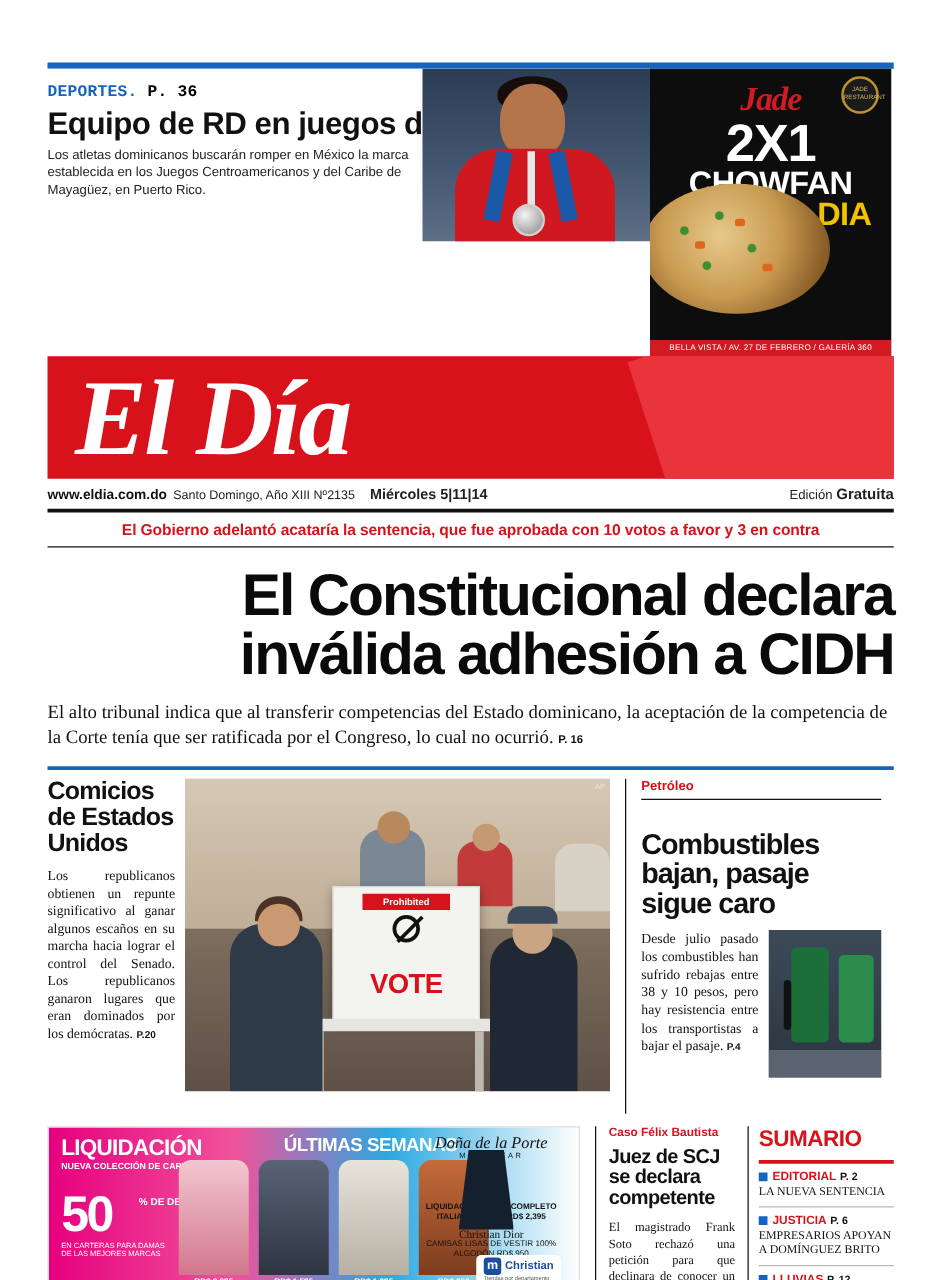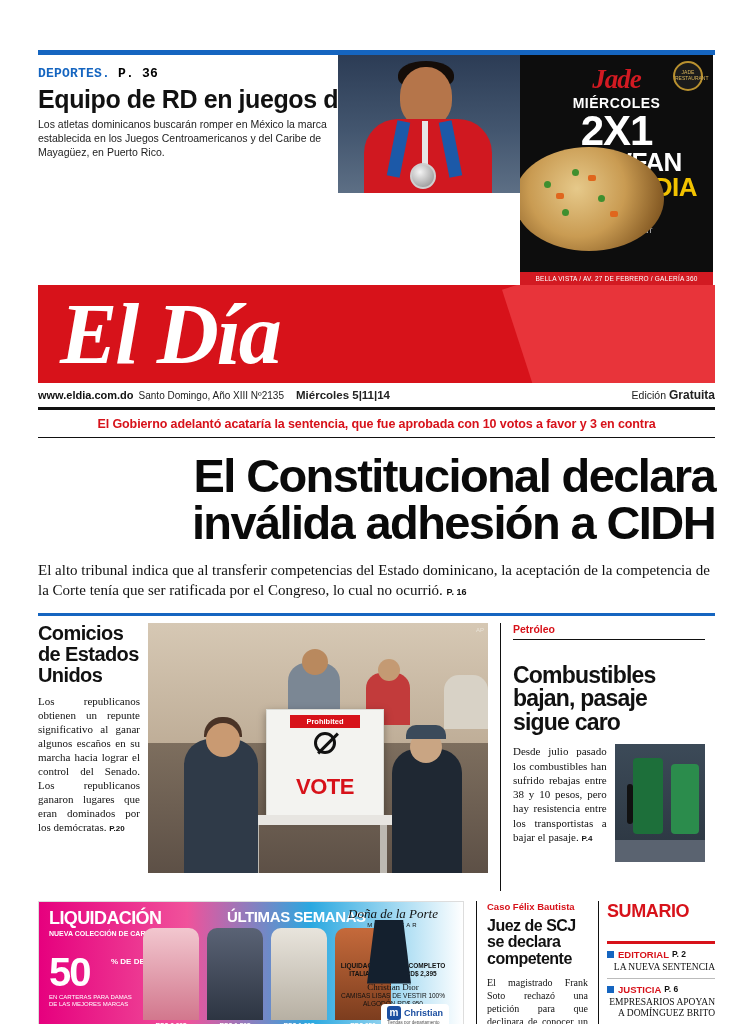--- a/index.html
+++ b/index.html
@@ -473,28 +473,28 @@
   }
   .caso-body {
     font-family:"Liberation Serif",serif; font-size:10px; line-height:1.3; margin-top:8px; text-align:justify; color:#111;
   }
 
   .sumario {
     width: 117px; margin-left: 10px; border-left: 1px solid #111; padding-left: 8px;
   }
   .sum-title {
     font-size: 18px; font-weight: bold; color:#d7121a; letter-spacing:-.4px;
-    border-bottom: 3px solid #d7121a; padding-bottom:19px;
+    border-bottom: 3px solid #d7121a; padding-bottom:6px;
   }
   .sum-item { border-bottom: 1px solid #bbb; padding: 5px 0 5px; }
   .sum-item:last-child { border-bottom: none; }
   .sum-head { font-size: 9.5px; font-weight: bold; color:#d7121a; display:flex; align-items:center; }
   .sum-sq { width:7px; height:7px; background:#1565c0; margin-right:4px; display:inline-block; }
   .sum-pg { color:#111; margin-left:3px; font-size:8.5px; }
-  .sum-txt { font-family:"Liberation Serif",serif; font-size:9.5px; line-height:1.2; margin-top:2px; color:#111; text-transform:uppercase;text-align:right; }
+  .sum-txt { font-family:"Liberation Serif",serif; font-size:9.5px; line-height:1.2; margin-top:2px; color:#111; text-transform:uppercase; }
 </style>
 </head>
 <body>
 
 <div class="page">
 
   <div class="top-rule"></div>
 
   <div class="masthead-row">
 
@@ -523,21 +523,20 @@
         <div class="pea" style="left:30px;top:34px"></div>
         <div class="pea" style="left:58px;top:22px"></div>
         <div class="pea" style="left:84px;top:48px"></div>
         <div class="pea" style="left:48px;top:62px"></div>
         <div class="car" style="left:42px;top:46px"></div>
         <div class="car" style="left:74px;top:28px"></div>
         <div class="car" style="left:96px;top:64px"></div>
       </div>
       <div class="jade-badge">JADE RESTAURANT</div>
       <div class="jade-logo">Jade</div>
-      <div class="jade-dia">MIÉRCOLES</div>
       <div class="jade-2x1">2X1</div>
       <div class="jade-chow">CHOWFAN</div>
       <div class="jade-todo">TODO EL DIA</div>
       <div class="jade-avail">(DISPONIBLE PARA DELIVERY)</div>
       <div class="jade-social">f  t  ⌾</div>
       <div class="jade-handle">@JADERESTAURANT</div>
       <div class="jade-foot">BELLA VISTA / AV. 27 DE FEBRERO / GALERÍA 360</div>
     </div>
   </div>
 

